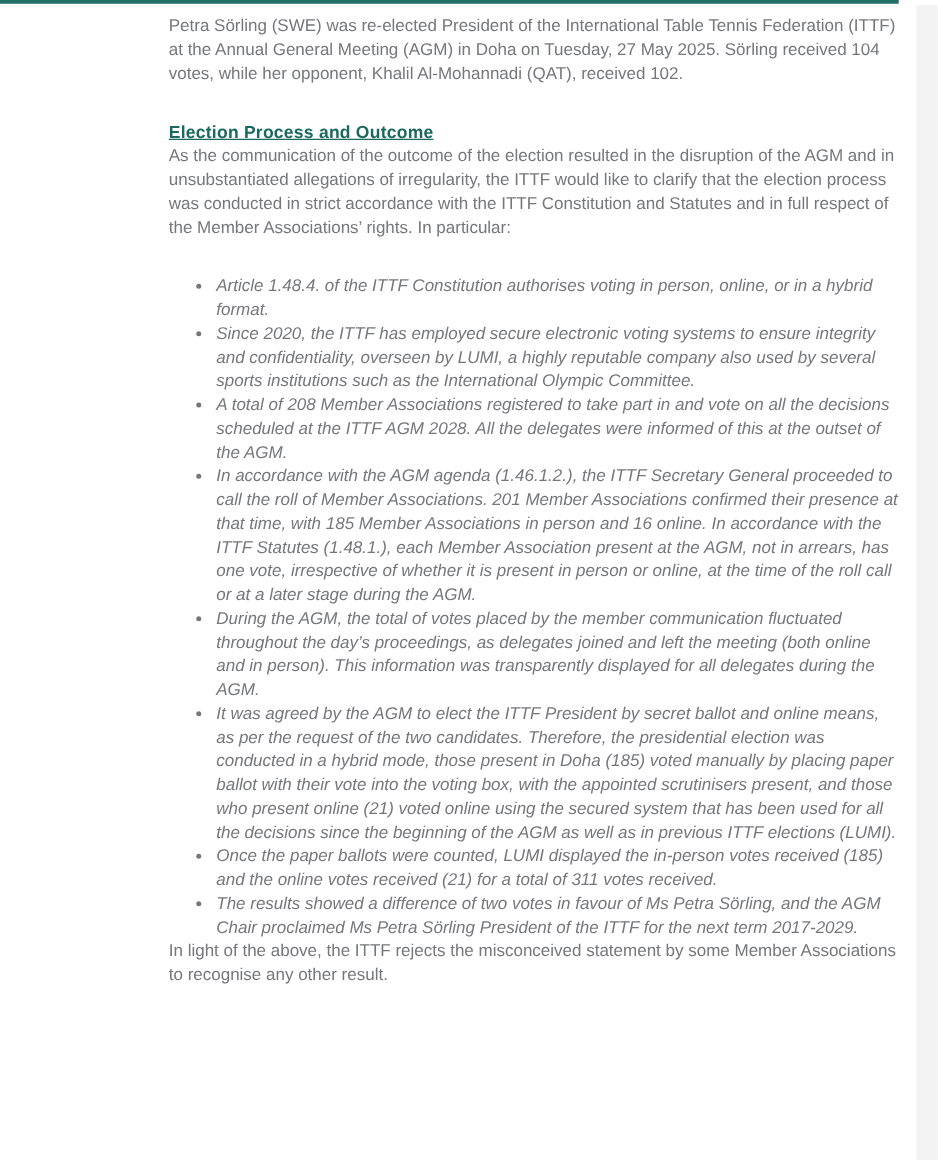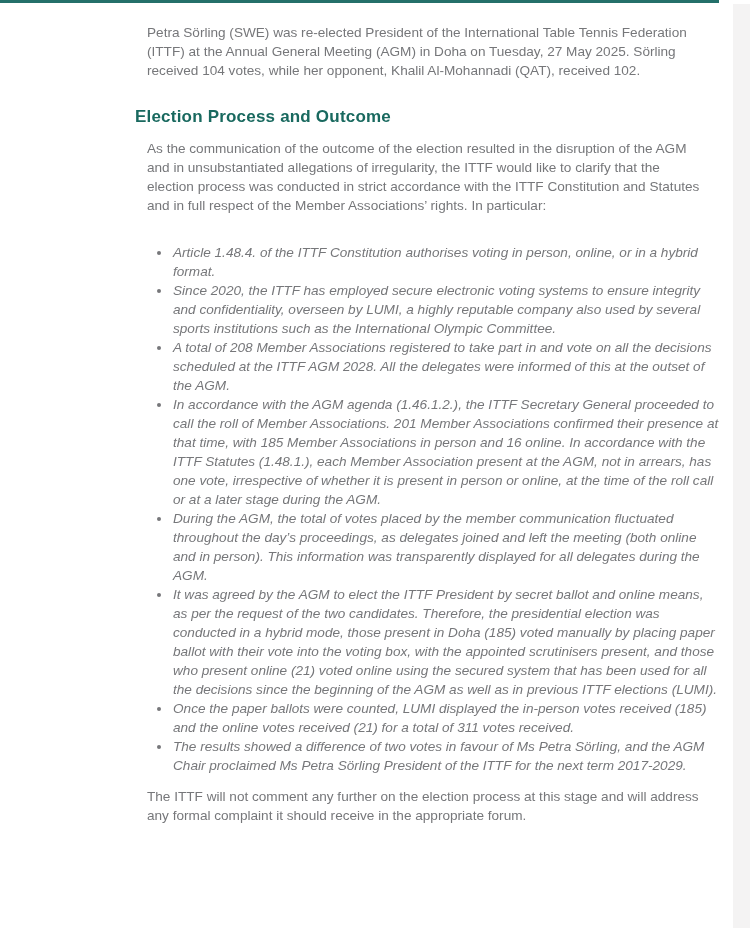--- a/index.html
+++ b/index.html
@@ -29,29 +29,30 @@
   }
   .content {
     position: absolute;
     left: 135px;
     top: 11px;
     width: 586px;
     color: #76777a;
     font-size: 13.6px;
     line-height: 19px;
   }
-  .content p { margin: 12px; }
+  .content p { margin: 0; }
   .intro-paragraph { margin-top: 14px; }
   .section-heading {
     margin: 27px 0 0 0;
     color: #19695f;
-    font-size: 17px;
+    font-size: 14px;
     line-height: 20px;
     font-weight: bold;
     letter-spacing: 0.2px;
+    text-decoration: underline;
   }
   .section-intro-paragraph { margin-top: 12px; }
   .election-points-list {
     margin: 28px 0 0 0;
     padding: 0 0 0 37px;
     list-style: disc;
     font-style: italic;
   }
   .election-points-list li {
     margin: 0;
@@ -77,15 +78,15 @@
     <li>Article 1.48.4. of the ITTF Constitution authorises voting in person, online, or in a hybrid format.</li>
     <li>Since 2020, the ITTF has employed secure electronic voting systems to ensure integrity and confidentiality, overseen by LUMI, a highly reputable company also used by several sports institutions such as the International Olympic Committee.</li>
     <li>A total of 208 Member Associations registered to take part in and vote on all the decisions scheduled at the ITTF AGM 2028. All the delegates were informed of this at the outset of the AGM.</li>
     <li>In accordance with the AGM agenda (1.46.1.2.), the ITTF Secretary General proceeded to call the roll of Member Associations. 201 Member Associations confirmed their presence at that time, with 185 Member Associations in person and 16 online. In accordance with the ITTF Statutes (1.48.1.), each Member Association present at the AGM, not in arrears, has one vote, irrespective of whether it is present in person or online, at the time of the roll call or at a later stage during the AGM.</li>
     <li>During the AGM, the total of votes placed by the member communication fluctuated throughout the day’s proceedings, as delegates joined and left the meeting (both online and in person). This information was transparently displayed for all delegates during the AGM.</li>
     <li>It was agreed by the AGM to elect the ITTF President by secret ballot and online means, as per the request of the two candidates. Therefore, the presidential election was conducted in a hybrid mode, those present in Doha (185) voted manually by placing paper ballot with their vote into the voting box, with the appointed scrutinisers present, and those who present online (21) voted online using the secured system that has been used for all the decisions since the beginning of the AGM as well as in previous ITTF elections (LUMI).</li>
     <li>Once the paper ballots were counted, LUMI displayed the in-person votes received (185) and the online votes received (21) for a total of 311 votes received.</li>
     <li>The results showed a difference of two votes in favour of Ms Petra Sörling, and the AGM Chair proclaimed Ms Petra Sörling President of the ITTF for the next term 2017-2029.</li>
   </ul>
 
+  <p class="closing-paragraph-1">In light of the above, the ITTF rejects the misconceived statement by some Member Associations to recognise any other result.</p>
 
-  <p class="closing-paragraph-2">The ITTF will not comment any further on the election process at this stage and will address any formal complaint it should receive in the appropriate forum.</p>
 </div>
 
 </body></html>

